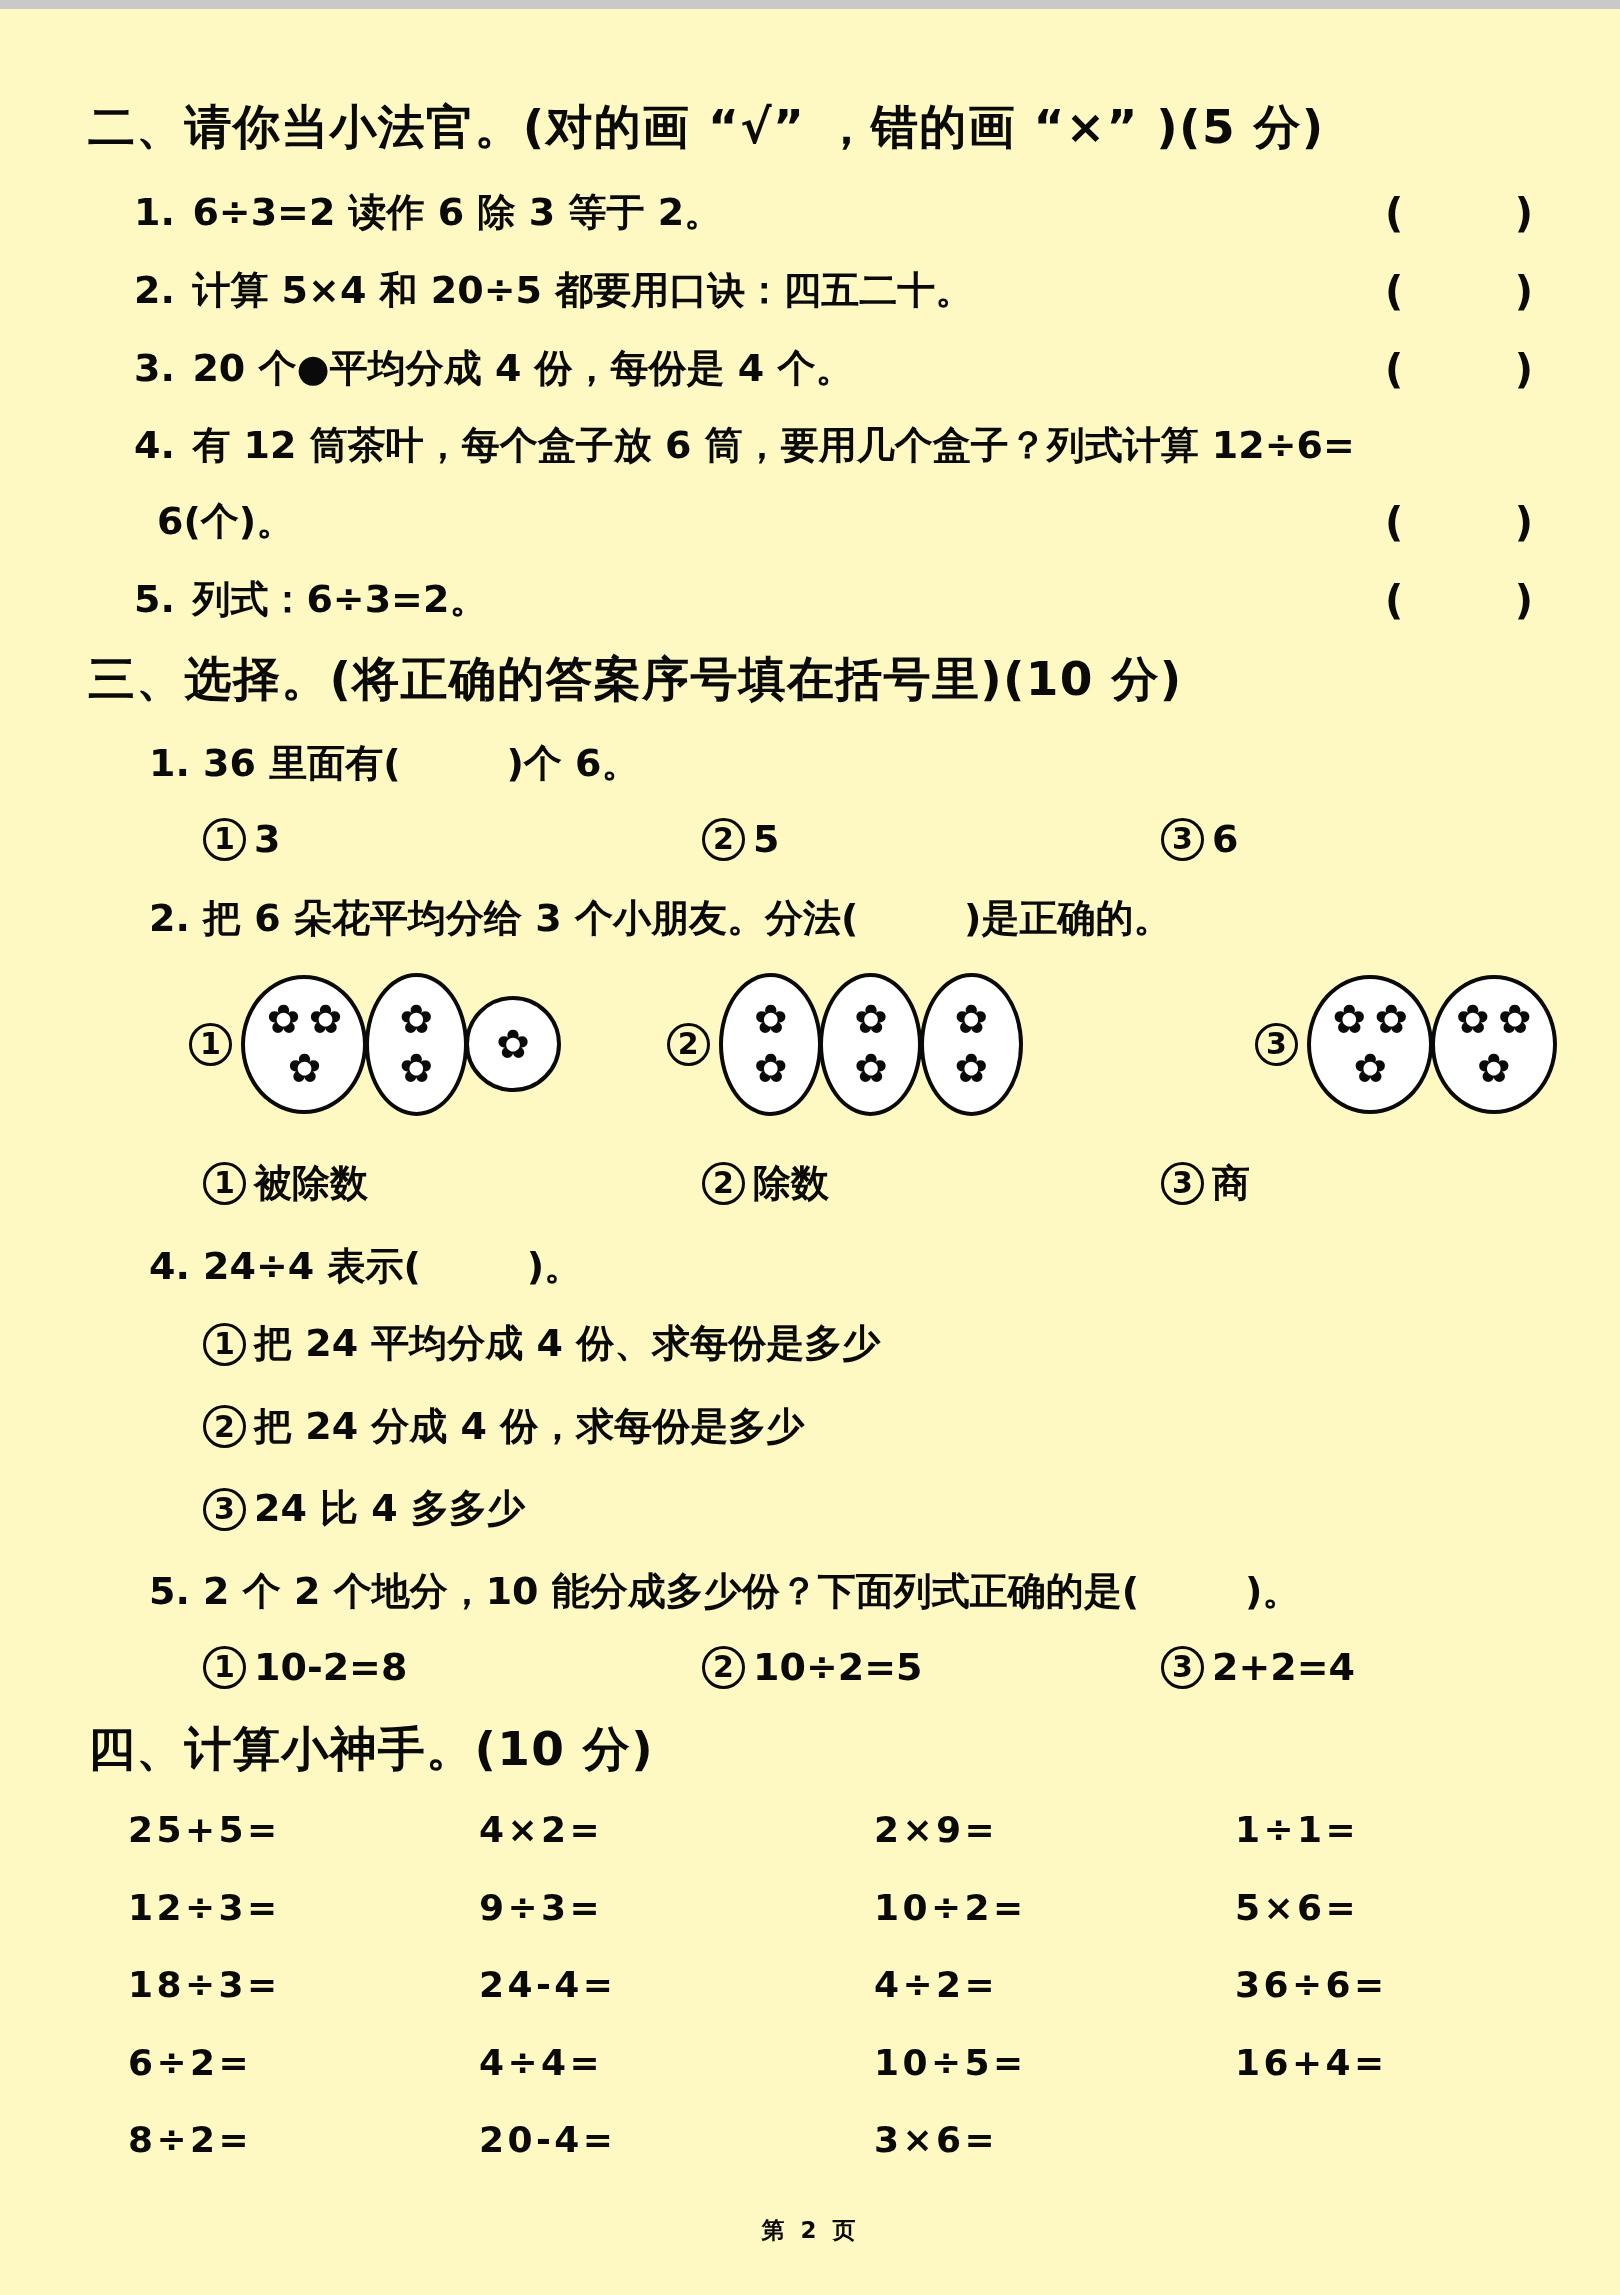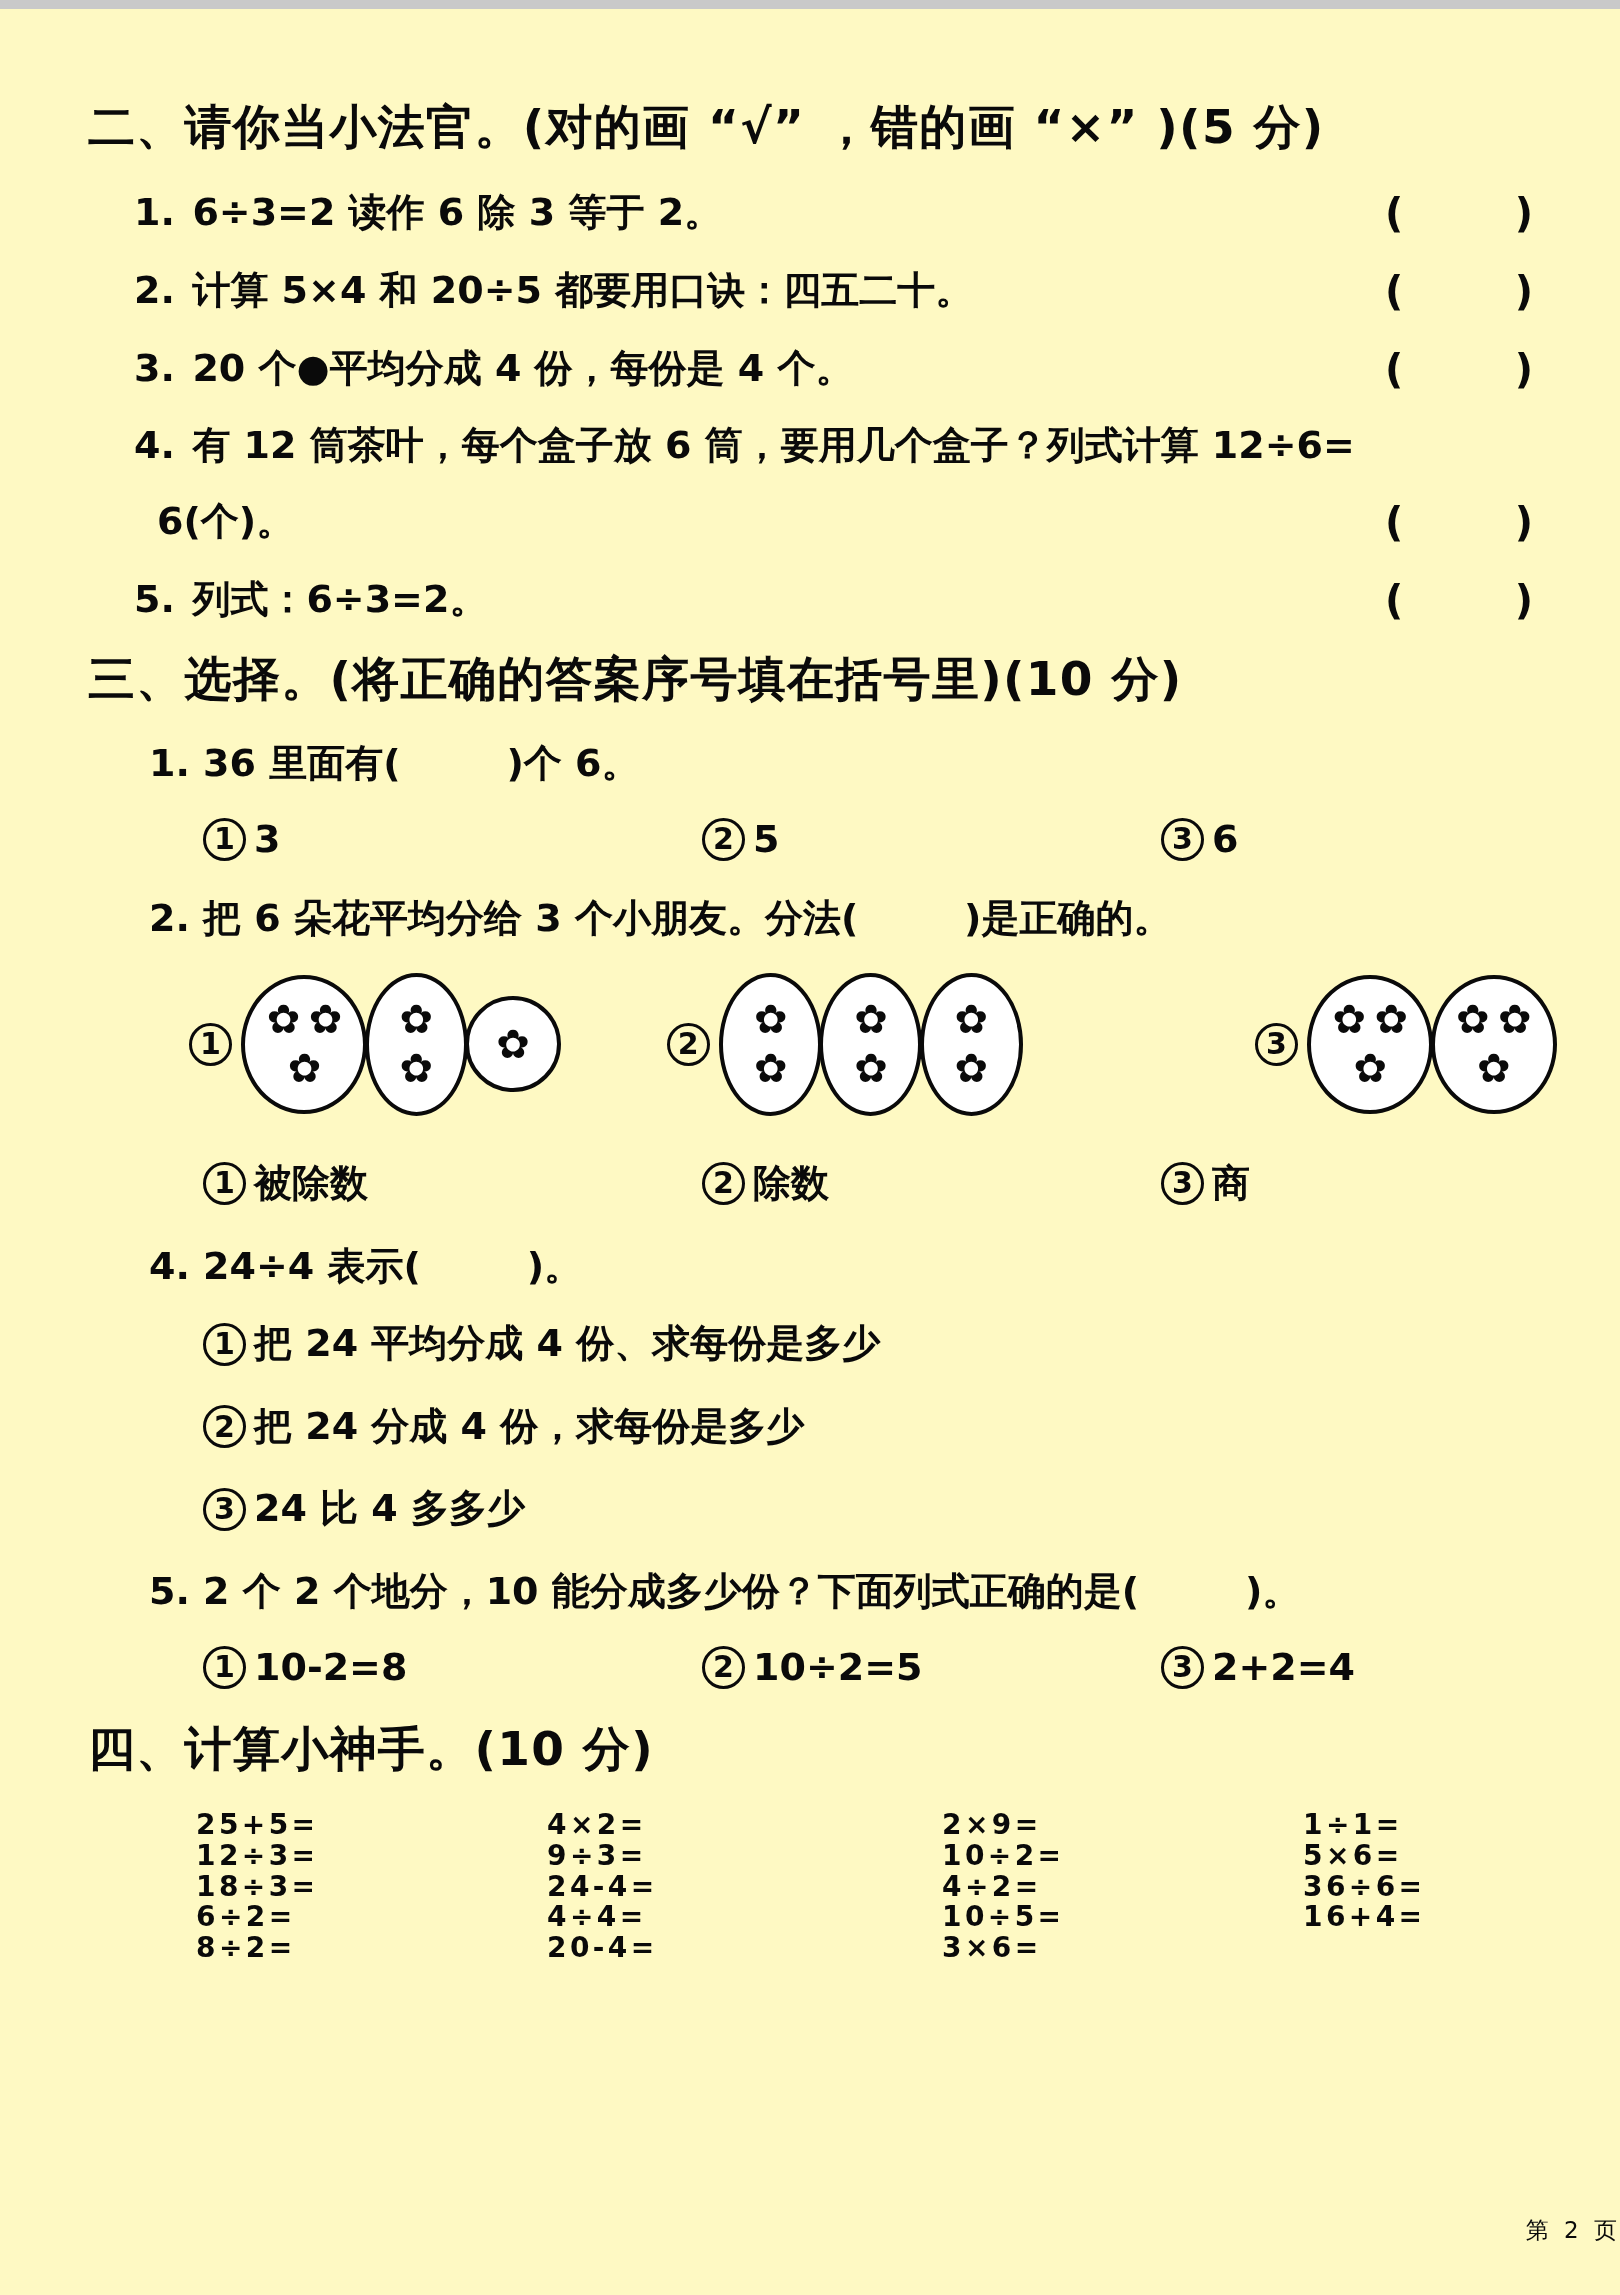--- a/index.html
+++ b/index.html
@@ -55,29 +55,30 @@
   }
   .fc3 { width:126px; height:139px; }
   .fc2 { width:103px; height:143px; flex-direction:column; }
   .fc1 { width:96px; height:96px; }
   .fl { width:42px; text-align:center; font-size:40px; line-height:49px; font-weight:400; }
 
   
   .calc-grid {
     display:grid;
     grid-template-columns:351px 395px 361px auto;
-    margin:0 0 0 108px;
-    font-size:28px; line-height:1.1;
+    row-gap:38px;
+    margin:0 0 0 40px;
+    font-size:36px; line-height:1.1;
     letter-spacing:3.4px;
   }
   .calc-cell { white-space:pre; }
 
   .footer {
     position:absolute; bottom:49px; left:0; right:0;
-    text-align:right; font-size:23px; font-weight:400; letter-spacing:4px;
+    text-align:center; font-size:23px; font-weight:700; letter-spacing:4px;
   }
 </style>
 </head>
 <body>
 
 <div class="sheet">
   <div class="scan-strip"></div>
   <div class="content">
 
     <section>

